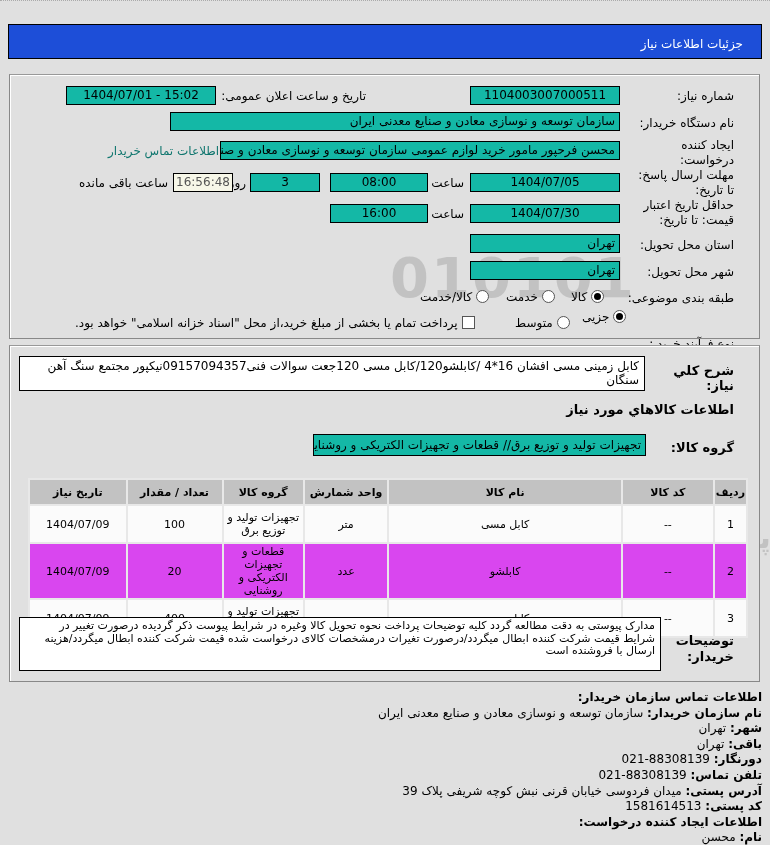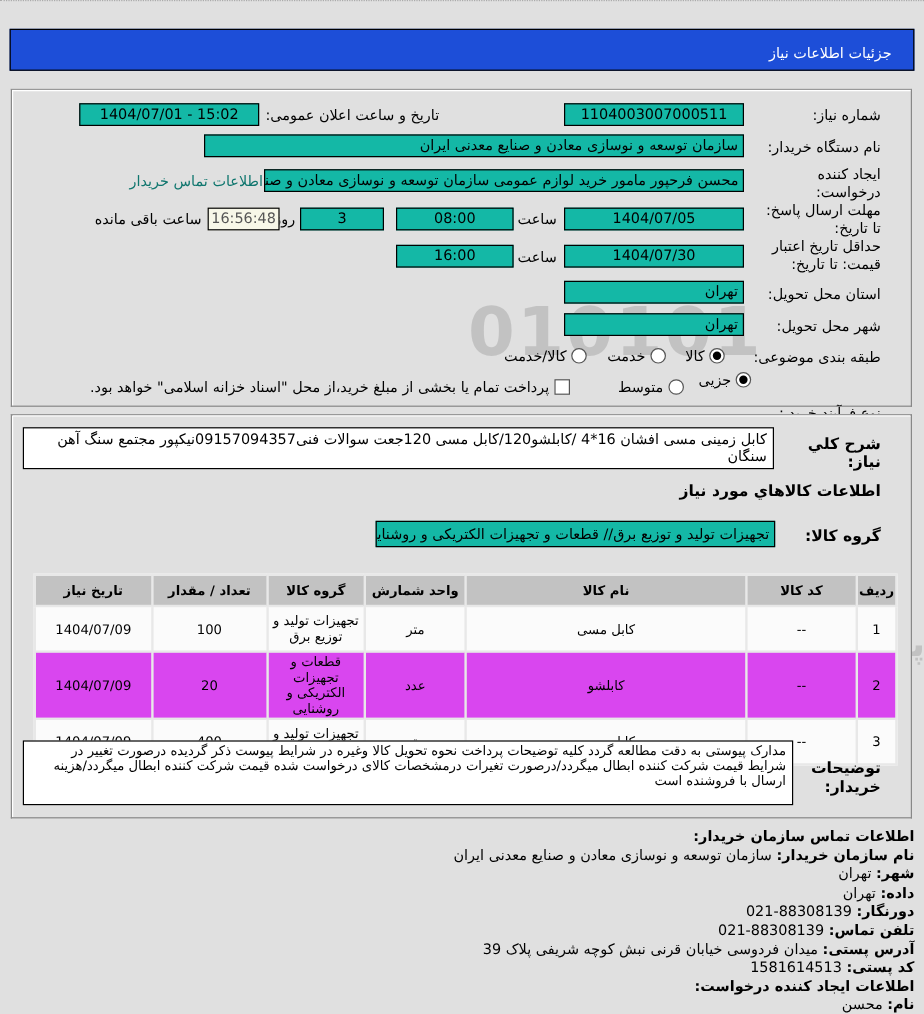--- a/index.html
+++ b/index.html
@@ -206,21 +206,21 @@
 </table>
 
 <div class="lbl bold" style="right:36px; top:634px; font-size:13px;text-align:right;">توضیحات</div>
 <div class="lbl bold" style="right:36px; top:650px; font-size:13px;">خریدار:</div>
 <div class="multi" style="left:19px; top:617px; width:642px; height:54px; line-height:12.5px; font-size:11px;">مدارک پیوستی به دقت مطالعه گردد کلیه توضیحات پرداخت نحوه تحویل کالا وغیره در شرایط پیوست ذکر گردیده درصورت تغییر در شرایط قیمت شرکت کننده ابطال میگردد/درصورت تغیرات درمشخصات کالای درخواست شده قیمت شرکت کننده ابطال میگردد/هزینه ارسال با فروشنده است</div>
 
 <div class="contact">
   <div><b>اطلاعات تماس سازمان خریدار:</b></div>
   <div><b>نام سازمان خریدار:</b> <span>سازمان توسعه و نوسازی معادن و صنایع معدنی ایران</span></div>
   <div><b>شهر:</b> <span>تهران</span></div>
-  <div><b>داده:</b> <span>تهران</span></div>
+  <div><b>باقی:</b> <span>تهران</span></div>
   <div><b>دورنگار:</b> <span>88308139-021</span></div>
   <div><b>تلفن تماس:</b> <span>88308139-021</span></div>
   <div><b>آدرس پستی:</b> <span>میدان فردوسی خیابان قرنی نبش کوچه شریفی پلاک 39</span></div>
   <div><b>کد پستی:</b> <span>1581614513</span></div>
   <div><b>اطلاعات ایجاد کننده درخواست:</b></div>
   <div><b>نام:</b> <span>محسن</span></div>
 
 </div>
 
 </body></html>

